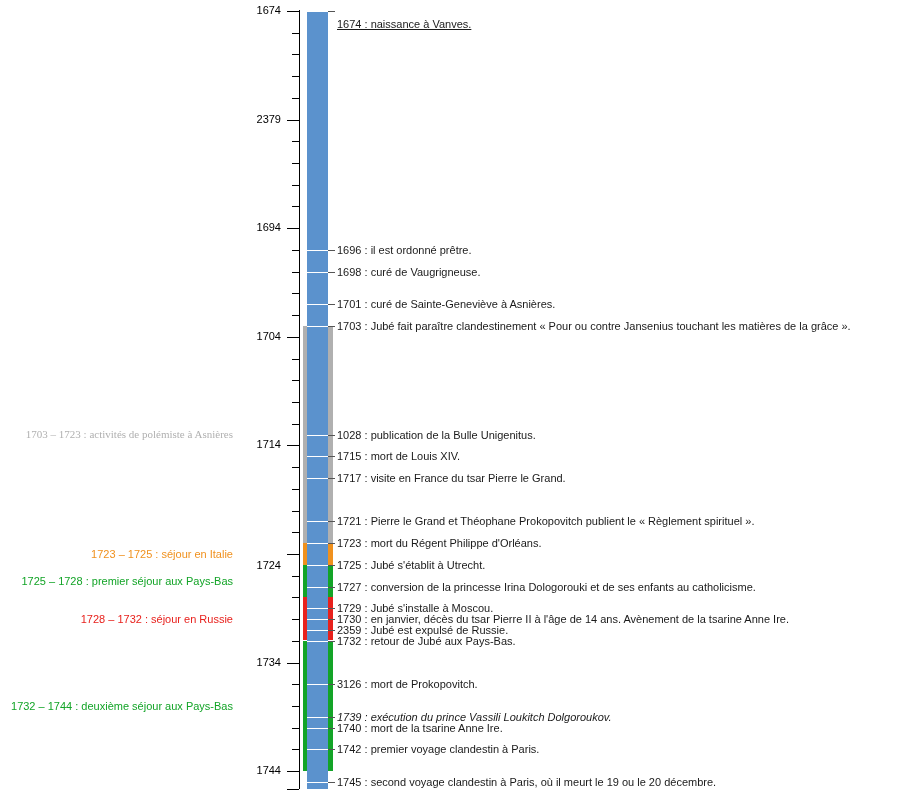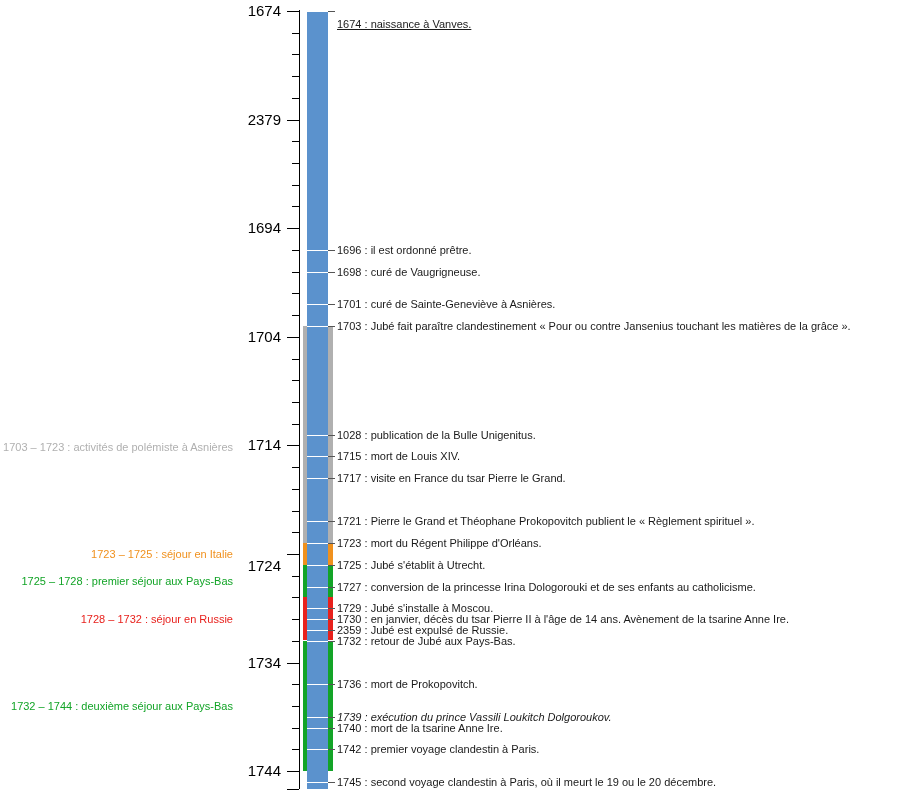--- a/index.html
+++ b/index.html
@@ -34,21 +34,21 @@
     height: 1px;
     background: #000000;
   }
   .tick.minor { left: 292px; width: 7px; }
   .tick.major { left: 287px; width: 12px; }
 
   .year-label {
     position: absolute;
     right: 619px;            
     text-align: right;
-    font-size: 15px;
+    font-size: 11px;
     color: #000000;
     line-height: 11px;
     white-space: nowrap;
   }
 
   
   .period-band {
     position: absolute;
     left: 303px;
     width: 30px;
@@ -202,34 +202,34 @@
       <div class="event-stub" style="top: 619px;"></div>
       <div class="event-text" style="top: 613px;">1730 : en janvier, décès du tsar Pierre II à l'âge de 14 ans. Avènement de la tsarine Anne Ire.</div>
       <div class="event-tick" style="top: 630px;"></div>
       <div class="event-stub" style="top: 630px;"></div>
       <div class="event-text" style="top: 624px;">2359 : Jubé est expulsé de Russie.</div>
       <div class="event-tick" style="top: 641px;"></div>
       <div class="event-stub" style="top: 641px;"></div>
       <div class="event-text" style="top: 635px;">1732 : retour de Jubé aux Pays-Bas.</div>
       <div class="event-tick" style="top: 684px;"></div>
       <div class="event-stub" style="top: 684px;"></div>
-      <div class="event-text" style="top: 678px;">1736 : mort de Prokopovitch.</div>
+      <div class="event-text" style="top: 678px;">3126 : mort de Prokopovitch.</div>
       <div class="event-tick" style="top: 717px;"></div>
       <div class="event-stub" style="top: 717px;"></div>
       <div class="event-text" style="top: 711px; font-style: italic;">1739 : exécution du prince Vassili Loukitch Dolgoroukov.</div>
       <div class="event-tick" style="top: 728px;"></div>
       <div class="event-stub" style="top: 728px;"></div>
       <div class="event-text" style="top: 722px;">1740 : mort de la tsarine Anne Ire.</div>
       <div class="event-tick" style="top: 749px;"></div>
       <div class="event-stub" style="top: 749px;"></div>
       <div class="event-text" style="top: 743px;">1742 : premier voyage clandestin à Paris.</div>
       <div class="event-tick" style="top: 782px;"></div>
       <div class="event-stub" style="top: 782px;"></div>
       <div class="event-text" style="top: 776px;">1745 : second voyage clandestin à Paris, où il meurt le 19 ou le 20 décembre.</div>
     </div>
   <div id="period-captions">
-      <div class="period-caption" style="top: 441px; color: rgb(176, 176, 176);">1703 – 1723 : activités de polémiste à Asnières</div>
+      <div class="period-caption" style="top: 428px; color: rgb(176, 176, 176); font-family: Liberation Serif, serif;">1703 – 1723 : activités de polémiste à Asnières</div>
       <div class="period-caption" style="top: 548px; color: rgb(240, 145, 30);">1723 – 1725 : séjour en Italie</div>
       <div class="period-caption" style="top: 575px; color: rgb(19, 164, 39);">1725 – 1728 : premier séjour aux Pays-Bas</div>
       <div class="period-caption" style="top: 613px; color: rgb(232, 33, 29);">1728 – 1732 : séjour en Russie</div>
       <div class="period-caption" style="top: 700px; color: rgb(19, 164, 39);">1732 – 1744 : deuxième séjour aux Pays-Bas</div>
     </div>
 </div>
 
 </body></html>

